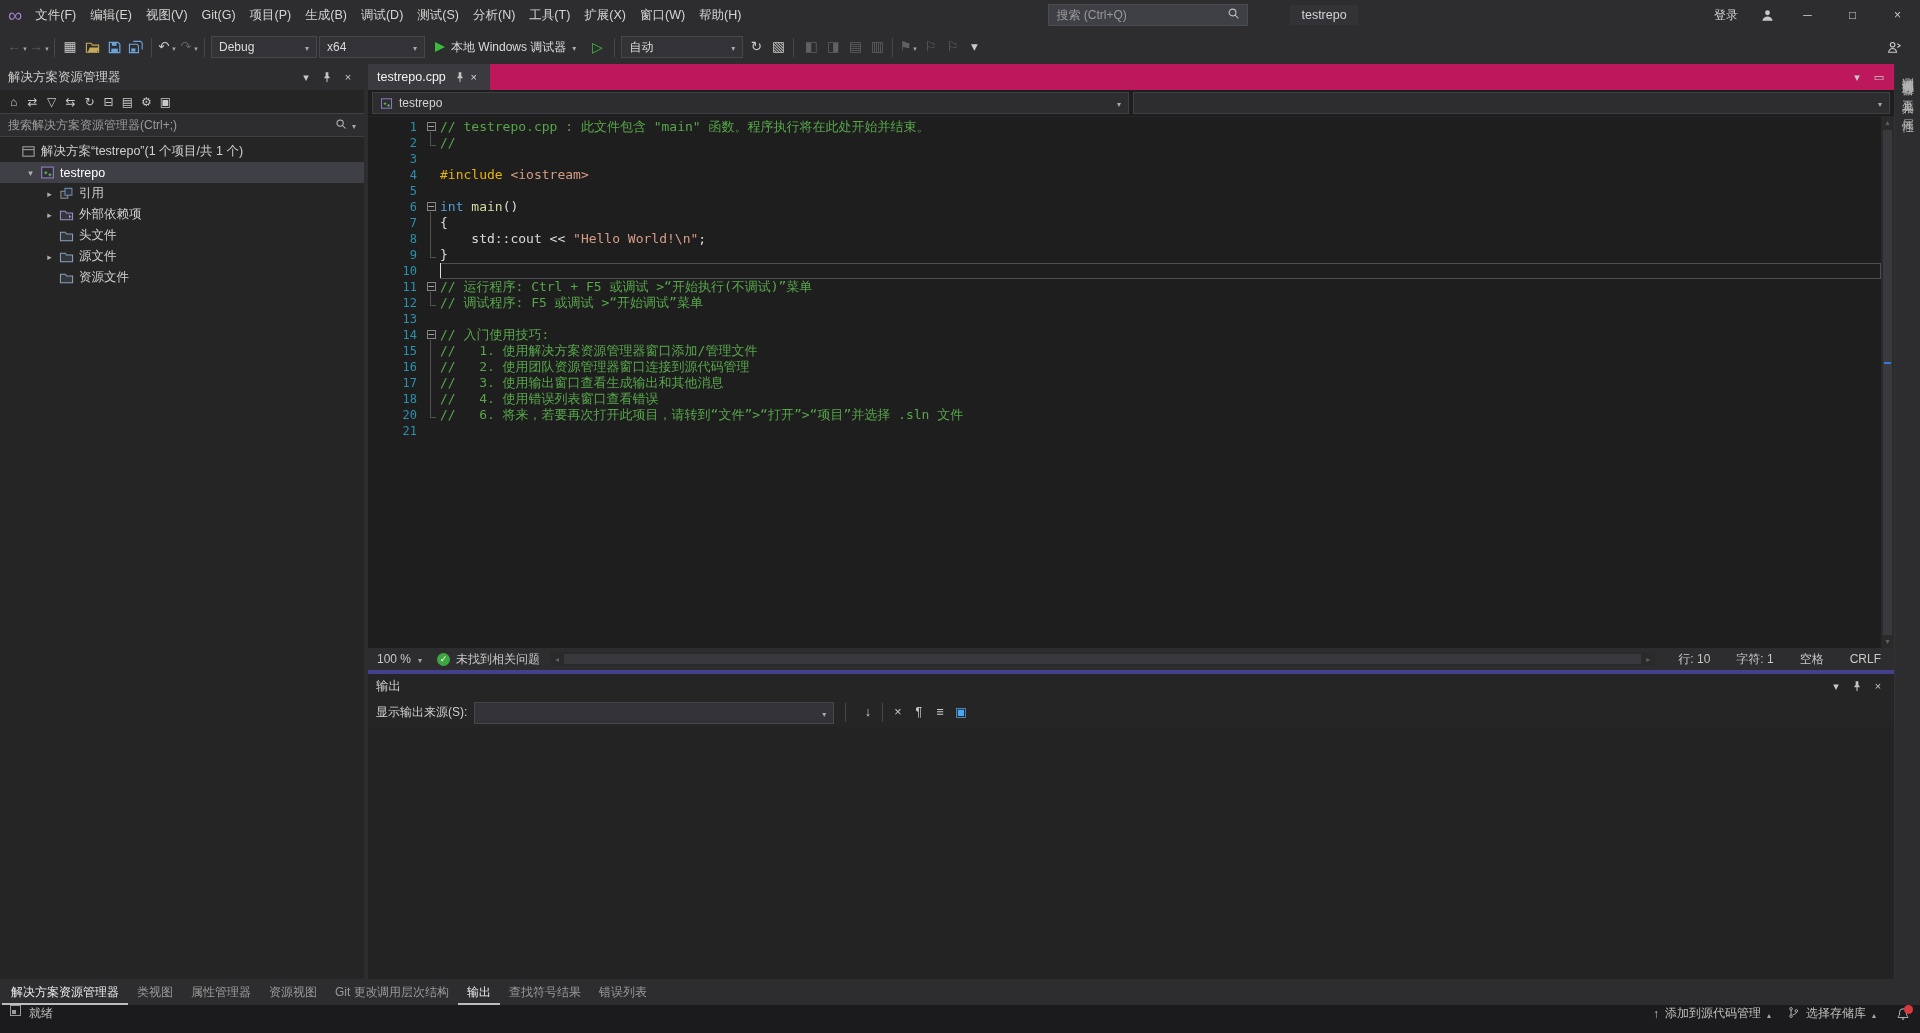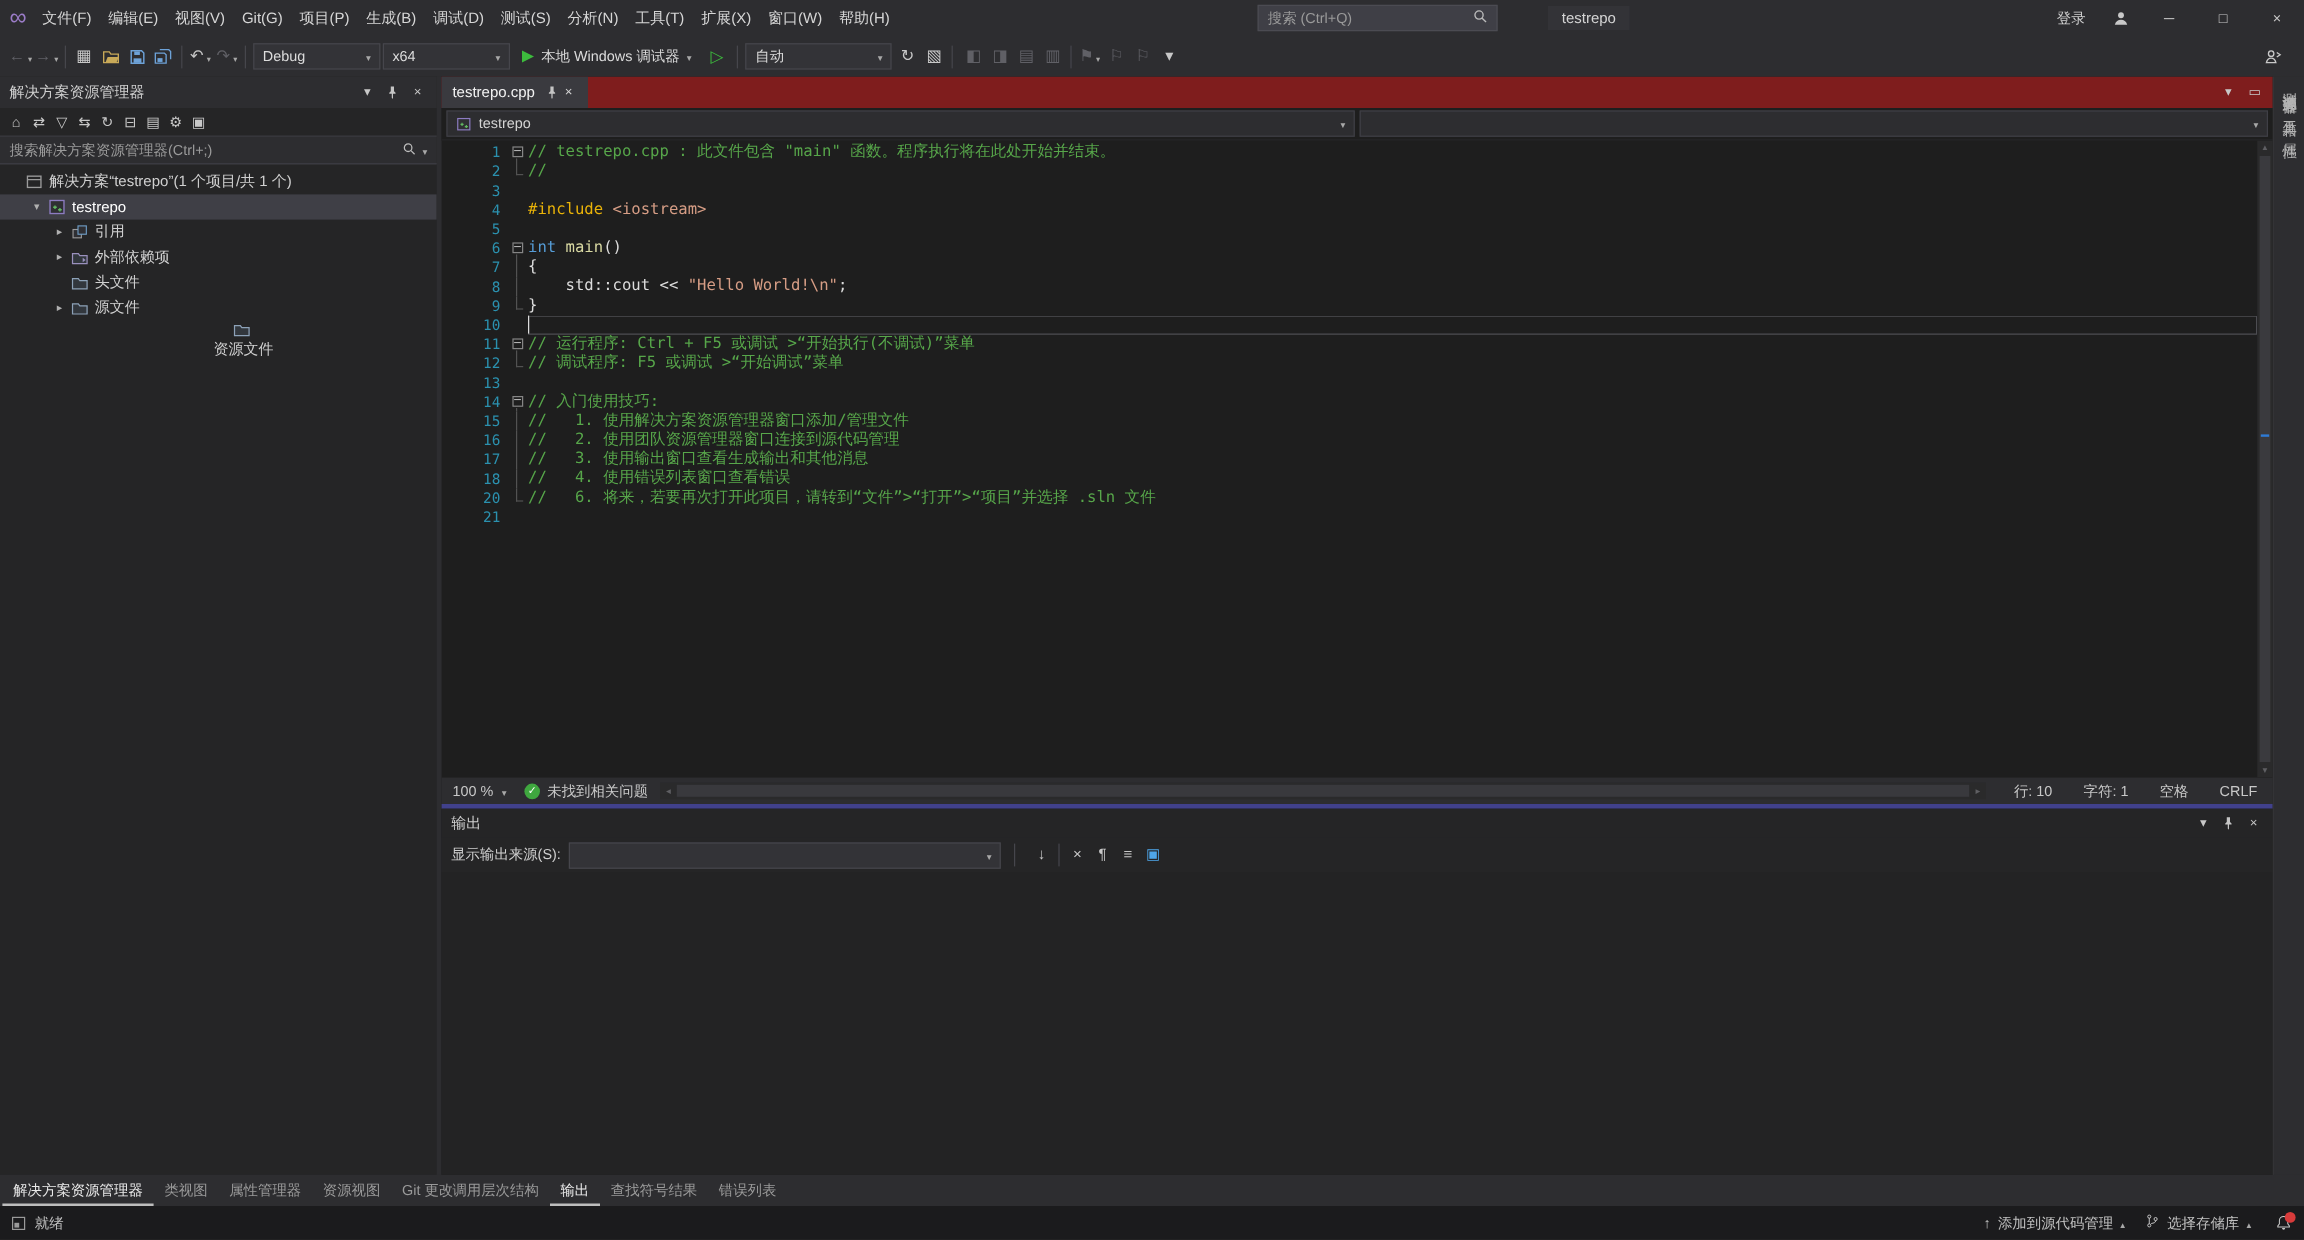--- a/index.html
+++ b/index.html
@@ -56,21 +56,21 @@
   .tree-row.selected{background:#3f3f46;color:#fff}
   .arrow{width:15px;display:inline-block;text-align:center;color:#b0b0b0;font-size:9px;flex:none}
   .arrow.expanded::after{content:"▾"}
   .arrow.collapsed::after{content:"▸"}
   .ticon{width:18px;height:16px;display:inline-flex;align-items:center;justify-content:center;margin-right:4px;flex:none}
 
   .vsplit{width:4px;background:#2d2d30}
 
   
   .center{flex:1;display:flex;flex-direction:column;background:#1e1e1e;min-width:0}
-  .tabbar{height:26px;background:#7f1d1d;display:flex;align-items:stretch;flex:none}
+  .tabbar{height:26px;background:#be185d;display:flex;align-items:stretch;flex:none}
   .etab{display:flex;align-items:center;gap:7px;background:#3a3a3f;color:#f2f2f2;padding:0 9px;font-size:12.5px}
   .etab .icon-btn{min-width:14px;height:16px;font-size:11px;color:#d8d8d8}
   .tabbar-right{margin-left:auto;display:flex;align-items:center;padding-right:4px}
   .tabbar-right .icon-btn{font-size:11px}
   .navbar{height:27px;background:#1e1e1e;display:flex;align-items:center;padding:2px 4px;gap:4px;flex:none;border-bottom:1px solid #262628}
   .ncombo{flex:1;height:22px;background:#2d2d30;border:1px solid #3f3f46;display:flex;align-items:center;padding:0 7px;gap:6px;font-size:12px;color:#d4d4d4;min-width:0}
   .ncombo .cv{margin-left:auto}
   .nicon{display:inline-flex;flex:none}
 
   .codewrap{flex:1;display:flex;overflow:hidden}
@@ -119,21 +119,21 @@
   .vtab{writing-mode:vertical-rl;font-size:12px;color:#b4b4b4;letter-spacing:1px;white-space:nowrap}
 
   
   .tooltabs{height:26px;background:#2d2d30;display:flex;align-items:stretch}
   .ttleft{width:368px;display:flex;padding-left:2px}
   .ttright{display:flex}
   .ttab{padding:0 9px;display:flex;align-items:center;font-size:12px;color:#9a9a9a;white-space:nowrap}
   .ttab.active{color:#eaeaea;box-shadow:inset 0 -2px 0 #bdbdbd}
 
   
-  .statusbar{height:28px;background:#1b1b1d;display:flex;align-items:center;font-size:12px;color:#c0c0c0;padding:0 10px;gap:8px}
+  .statusbar{height:28px;background:#1b1b1d;display:flex;align-items:flex-start;font-size:12px;color:#c0c0c0;padding:0 10px;gap:8px}
   .sb-ready-icon{width:11px;height:11px;border:1px solid #9a9a9a;position:relative;display:inline-block;flex:none}
   .sb-ready-icon::after{content:"";position:absolute;left:1px;bottom:1px;width:4px;height:4px;background:#9a9a9a}
   .sb-right{margin-left:auto;display:flex;align-items:center;gap:16px}
   .sb-btn{display:flex;align-items:center;gap:6px;white-space:nowrap}
   .sb-bell{position:relative;display:inline-flex;margin-left:4px}
   .badge{position:absolute;right:-3px;top:-2px;width:9px;height:9px;border-radius:50%;background:#d83b3b;display:block}
 </style>
 </head>
 <body>
 
@@ -406,21 +406,21 @@
           </div>
           <div class="tree-row" style="padding-left: 42px;">
             <span class="arrow collapsed"></span>
             <span class="ticon">
               <svg width="15" height="14" viewBox="0 0 16 15">
                 <path d="M1.5 3.5h5.2l1.3 1.8h6.5v7.2h-13z" fill="#32373d" stroke="#8da2b8" stroke-width="1.1"></path>
               </svg>
             </span>
             <span class="tlabel">源文件</span>
           </div>
-          <div class="tree-row" style="padding-left: 42px; flex-direction: column;">
+          <div class="tree-row" style="padding-left: 42px;">
             <span class="arrow none"></span>
             <span class="ticon">
               <svg width="15" height="14" viewBox="0 0 16 15">
                 <path d="M1.5 3.5h5.2l1.3 1.8h6.5v7.2h-13z" fill="#32373d" stroke="#8da2b8" stroke-width="1.1"></path>
               </svg>
             </span>
             <span class="tlabel">资源文件</span>
           </div>
         </div>
     </div>

